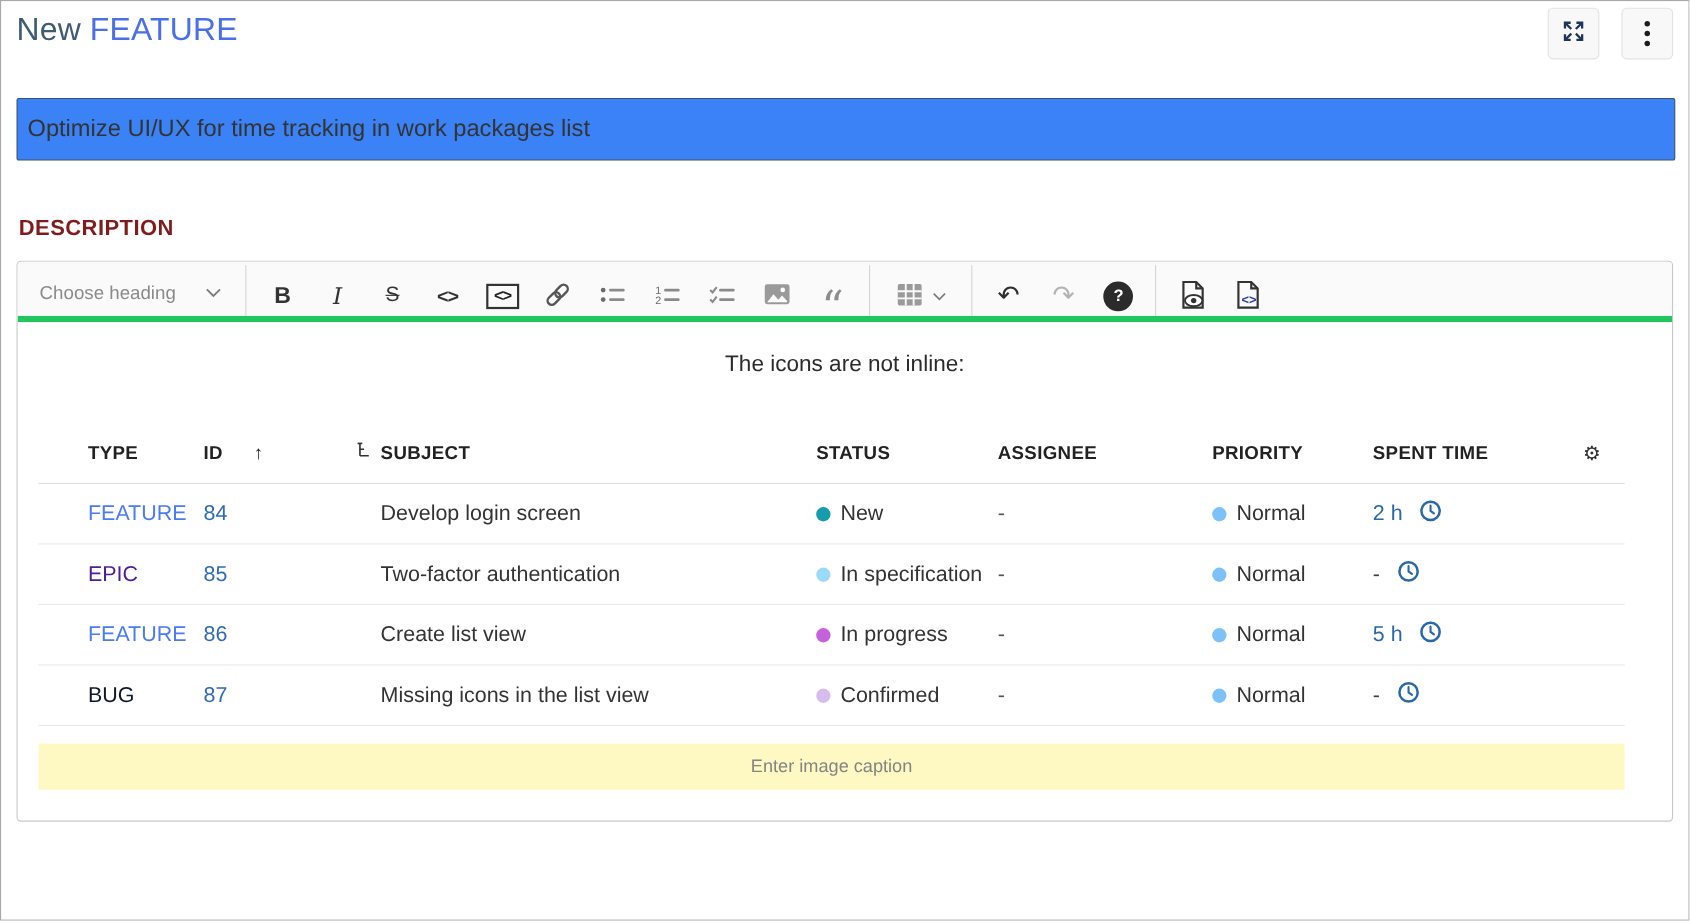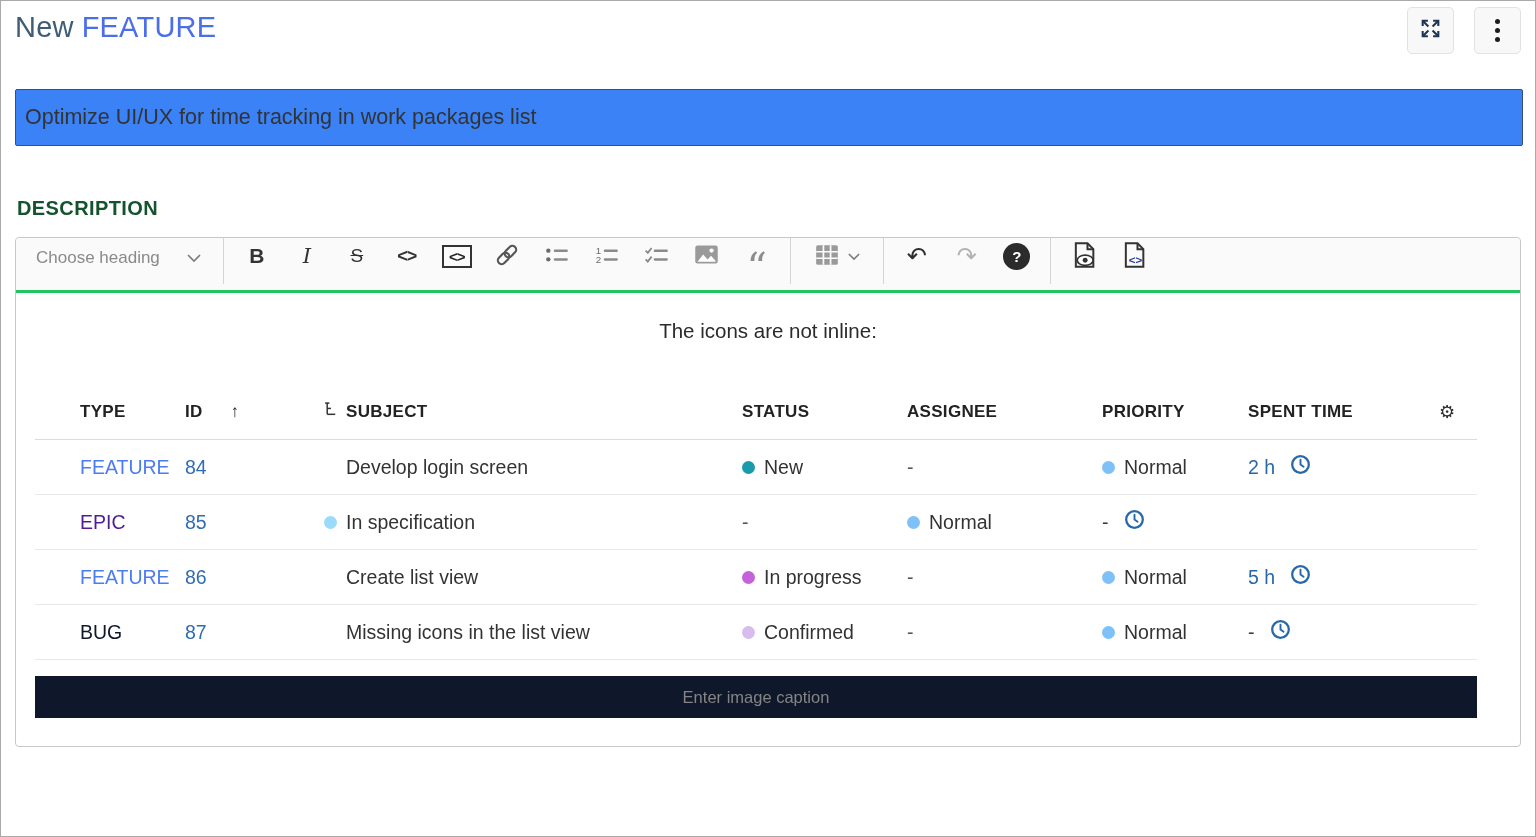--- a/index.html
+++ b/index.html
@@ -13,25 +13,25 @@
   .page-title .type-accent { color:#4A6FE8; margin-left:8px; }
   .topbar-actions { display:flex; gap:20px; padding-top:0; }
   .icon-btn { width:47px; height:47px; background:#f8f8f8; border:1px solid #e2e2e2; border-radius:5px; display:flex; align-items:center; justify-content:center; cursor:pointer; }
   .kebab { display:flex; flex-direction:column; gap:4px; }
   .kebab i { width:5px; height:5px; border-radius:50%; background:#1c1c1c; }
 
   
   .subject-input { display:block; width:1508px; margin:28px 14px 0 14px; height:57px; border:1px solid #3A5070; border-radius:2px; font-family:"Liberation Sans","DejaVu Sans",sans-serif; font-size:21.5px; color:#333; padding:0 9px; background:#3b82f6; outline:none; }
 
   
-  .desc-label { margin:51px 0 0 16px; font-size:20px; font-weight:700; color:#14532d; letter-spacing:.4px; }
+  .desc-label { margin:51px 0 0 16px; font-size:20px; font-weight:700; color:#7f1d1d; letter-spacing:.4px; }
 
   
   .editor { margin:17px 14px 0 14px; border:1px solid #c8c8c8; border-radius:4px; background:#fff; }
-  .toolbar { height:55px; background:#fafafa; border-bottom:3px solid #22c55e; border-radius:4px 4px 0 0; display:flex; align-items:flex-start; padding:0 10px; }
+  .toolbar { height:55px; background:#fafafa; border-bottom:6px solid #22c55e; border-radius:4px 4px 0 0; display:flex; align-items:flex-end; padding:0 10px; }
   .tb-sep { width:1px; height:46px; background:#d4d4d4; margin:0 8px; flex:none; }
   .heading-select { display:flex; align-items:center; gap:27px; padding:0 14px 0 10px; height:40px; cursor:pointer; }
   .heading-select .hs-label { font-size:17px; color:#8a8a8a; }
   .tb-btn { width:36px; height:36px; margin:0 7px; border:none; background:transparent; display:flex; align-items:center; justify-content:center; cursor:pointer; color:#444; flex:none; }
   .g-bold { font-size:21px; font-weight:800; color:#333; }
   .g-italic { font-family:"DejaVu Serif","Liberation Serif",serif; font-style:italic; font-size:21px; color:#333; }
   .g-strike { font-size:19px; font-weight:500; text-decoration:line-through; color:#333; }
   .g-code { font-size:18px; font-weight:600; letter-spacing:-1px; color:#333; }
   .g-codeblock { font-size:15px; font-weight:600; letter-spacing:-1px; color:#222; border:2px solid #333; padding:2px 5px; line-height:1; }
   .g-quote { font-family:"DejaVu Serif","Liberation Serif",serif; font-size:40px; color:#8d8d8d; line-height:0; position:relative; top:11px; }
@@ -55,21 +55,21 @@
   .type-link { font-weight:500; }
   .id-link { color:#2F6CB4; }
   .dot-cell { display:flex; align-items:center; gap:9px; color:#333; }
   .dot { width:13px; height:13px; border-radius:50%; flex:none; }
   .dash { color:#555; }
   .spent-cell { display:flex; align-items:center; gap:15px; }
   .spent-link { color:#2868A9; }
   .spent-dash { color:#3d3d3d; }
   .gear-cell { font-size:18px; color:#2f2f2f; }
 
-  .caption-bar { width:1442px; height:42px; margin-top:16px; background:#0f172a; display:flex; align-items:center; justify-content:center; }
+  .caption-bar { width:1442px; height:42px; margin-top:16px; background:#fef9c3; display:flex; align-items:center; justify-content:center; }
   .caption-placeholder { font-size:16.5px; color:#848484; }
 </style>
 </head>
 <body>
 
 <div class="viewport">
 
   <div class="topbar">
     <div class="page-title">
       <span>New</span><span class="type-accent">FEATURE</span>
@@ -286,20 +286,21 @@
                     <path d="M12 6.5V12l3.5 2.5" fill="none" stroke="#2868A9" stroke-width="2.2" stroke-linecap="round"></path>
                   </svg>
               </span>
             </div>
             <div></div>
           </div>
 
           <div class="wp-row">
             <div class="type-link" style="color: #4c1d95;">EPIC</div>
             <div class="id-link">85</div>
+            <div class="cell-subject">Two-factor authentication</div>
             <div class="dot-cell">
               <span class="dot" style="background: rgb(156, 218, 249);"></span>
               <span>In specification</span>
             </div>
             <div class="dash">-</div>
             <div class="dot-cell">
               <span class="dot" style="background: rgb(126, 193, 248);"></span>
               <span>Normal</span>
             </div>
             <div class="spent-cell">

